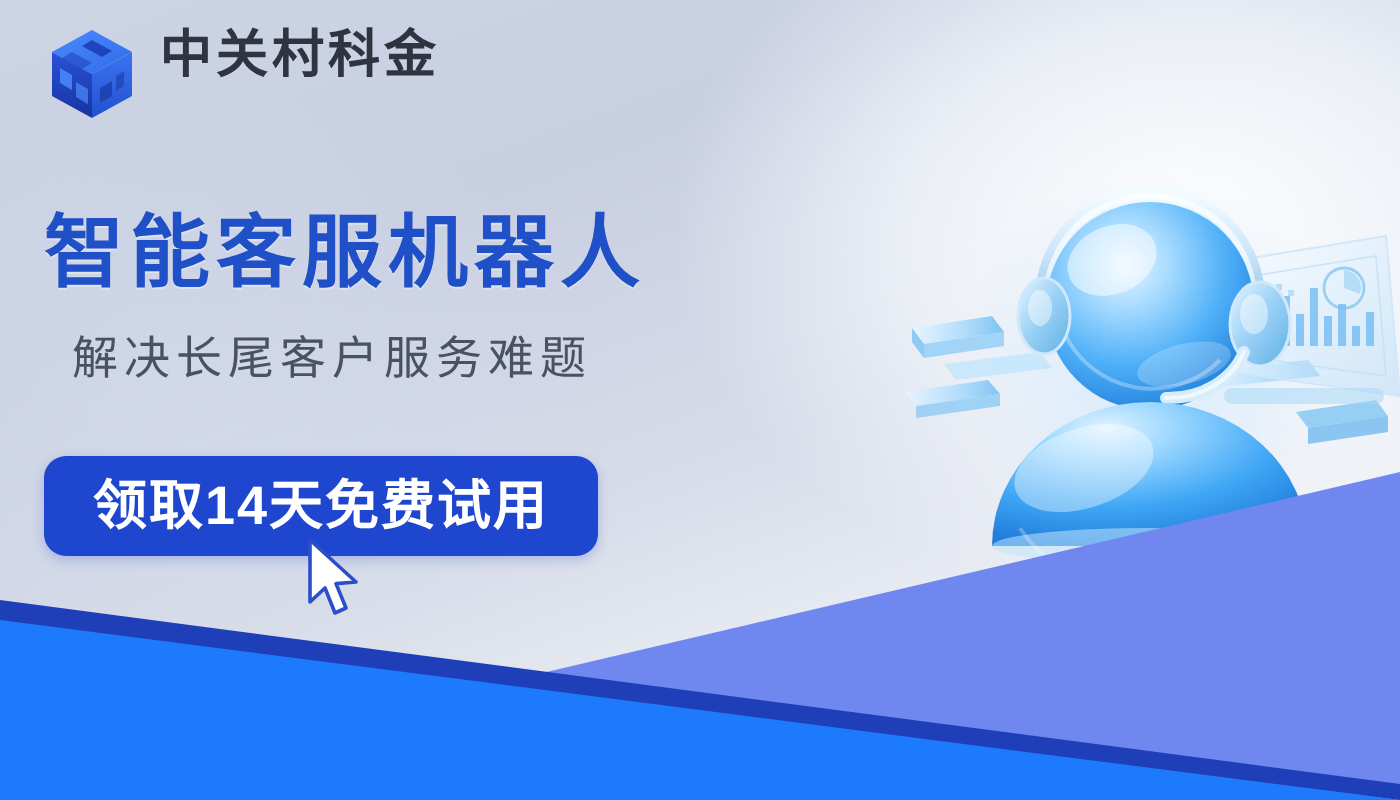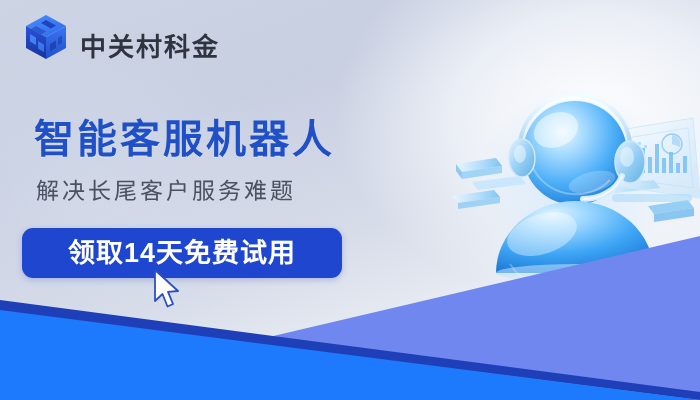--- a/index.html
+++ b/index.html
@@ -35,21 +35,21 @@
     width: 420px; height: 300px;
     background: radial-gradient(ellipse at 50% 50%, rgba(214,221,236,0.55) 0%, rgba(214,221,236,0) 70%);
   }
 
   
   .brand {
     position: absolute;
     left: 24px;
     top: 14px;
     display: flex;
-    align-items: flex-end;
+    align-items: flex-start;
     gap: 12px;
     z-index: 20;
   }
   .brand-mark { width: 44px; height: 46px; display: block; }
   .brand-name {
     font-size: 26px;
     font-weight: bold;
     color: #2f3440;
     letter-spacing: 2px;
     line-height: 1;
@@ -62,39 +62,39 @@
     left: 22px;
     top: 104px;
     z-index: 20;
   }
   .headline {
     font-size: 40px;
     font-weight: bold;
     color: #1f50c8;
     letter-spacing: 3px;
     line-height: 1.15;
-    margin: 12px;
+    margin: 0;
     white-space: nowrap;
     text-shadow: 0 1px 0 rgba(255,255,255,0.35);
   }
   .subhead {
     font-size: 23px;
     color: #4a5160;
     letter-spacing: 3px;
     line-height: 1.2;
     margin: 16px 0 0 14px;
     white-space: nowrap;
   }
 
   
   .cta {
     position: absolute;
     left: 22px;
     top: 228px;
-    width: 320px;
+    width: 277px;
     height: 50px;
     border: none;
     border-radius: 11px;
     background: #1f46cf;
     color: #ffffff;
     font-family: inherit;
     font-size: 27px;
     font-weight: bold;
     letter-spacing: 1px;
     line-height: 50px;

